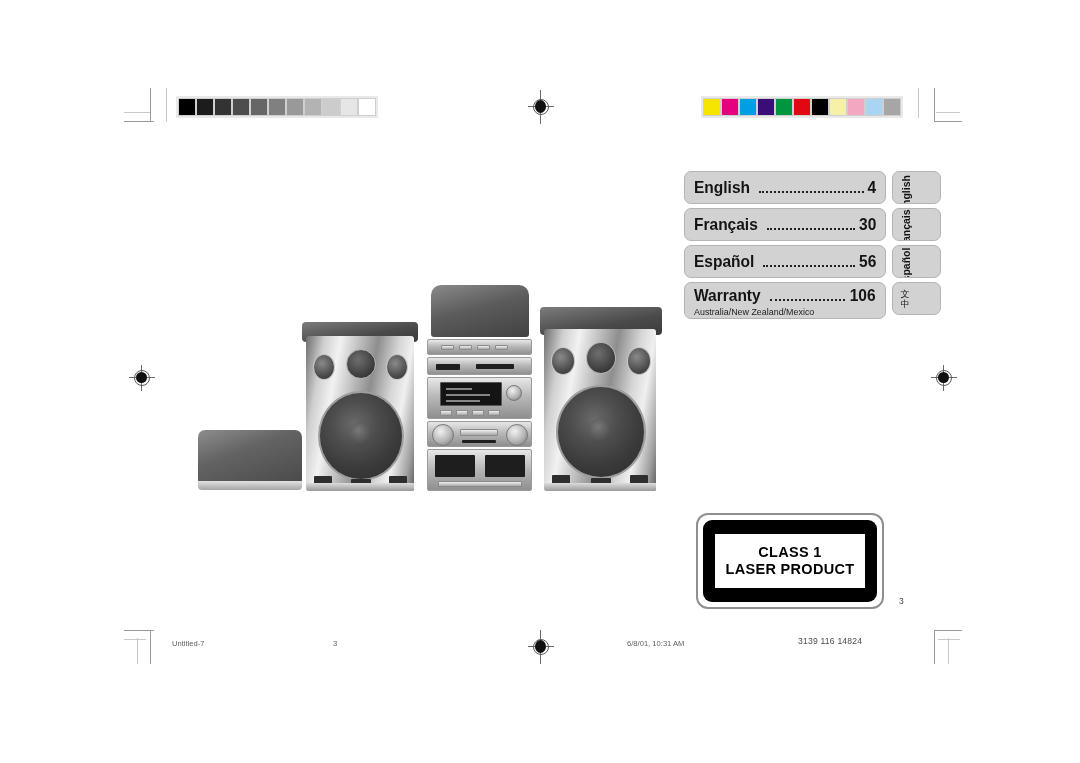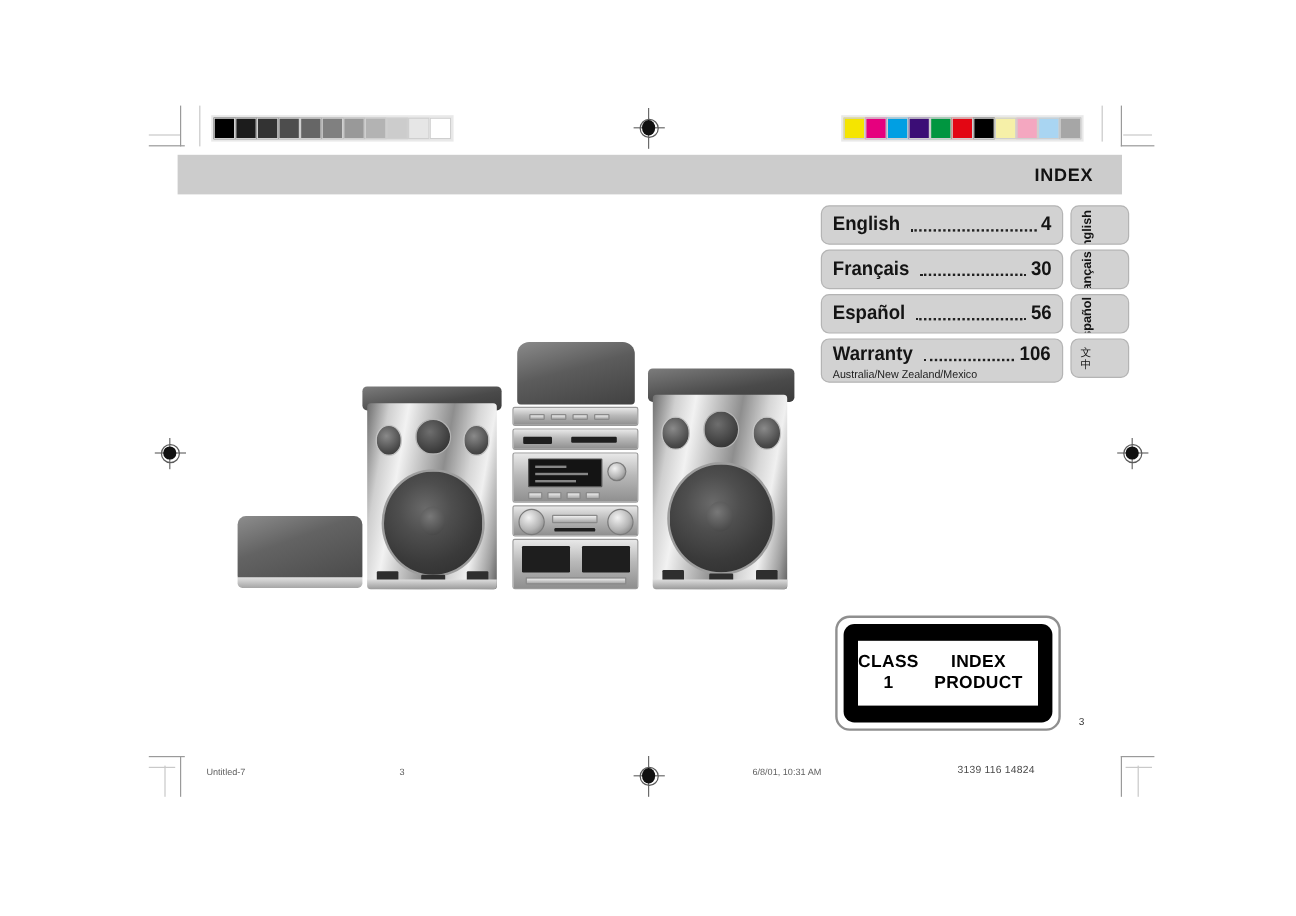--- a/index.html
+++ b/index.html
@@ -189,24 +189,24 @@
     box-sizing: border-box;
     display: flex;
     align-items: center;
     justify-content: center;
   }
   .laser-white {
     background: #ffffff;
     width: 150px;
     height: 54px;
     display: flex;
+    flex-direction: column;
     align-items: center;
     justify-content: center;
     line-height: 17px;
-    text-align: center;
   }
   .laser-white span {
     font-weight: bold;
     font-size: 14.5px;
     color: #000;
     letter-spacing: 0.3px;
   }
   .page-num-right {
     position: absolute;
     font-size: 8.5px;
@@ -402,23 +402,20 @@
       <div class="sw" style="background: rgb(59, 13, 118);"></div>
       <div class="sw" style="background: rgb(0, 150, 64);"></div>
       <div class="sw" style="background: rgb(227, 6, 19);"></div>
       <div class="sw" style="background: rgb(0, 0, 0);"></div>
       <div class="sw" style="background: rgb(246, 240, 168);"></div>
       <div class="sw" style="background: rgb(244, 167, 192);"></div>
       <div class="sw" style="background: rgb(169, 213, 242);"></div>
       <div class="sw" style="background: rgb(166, 166, 166);"></div>
     </div>
 
-  <div class="banner" style="left:148px; top:129px; width:787px; height:33px;">
-    <div class="title">INDEX</div>
-  </div>
 
   <div class="index-block" style="left:684px; top:171px; width:202px;">
 
     <div class="idx-row">
       <span class="idx-label">English</span>
       <span class="idx-dots"></span>
       <span class="idx-page">4</span>
     </div>
 
     <div class="idx-row">
@@ -530,21 +527,21 @@
     <div class="sub-unit" style="left:2px; top:147px; width:104px; height:60px;">
       <div class="lid"></div>
       <div class="band"></div>
     </div>
   </div>
 
   <div class="laser-outer" style="left:696px; top:513px; width:188px; height:96px;">
     <div class="laser-black">
       <div class="laser-white">
         <span>CLASS 1</span>
-        <span>INDEX PRODUCT</span>
+        <span>LASER PRODUCT</span>
       </div>
     </div>
   </div>
   <div class="page-num-right" style="left:899px; top:596px;">3</div>
 
   <div class="footer-item" style="left:172px; top:639px;">Untitled-7</div>
   <div class="footer-item" style="left:333px; top:639px;">3</div>
   <div class="footer-item" style="left:627px; top:639px;">6/8/01, 10:31 AM</div>
   <div class="footer-item code" style="left:798px; top:636px;">3139 116 14824</div>
 

